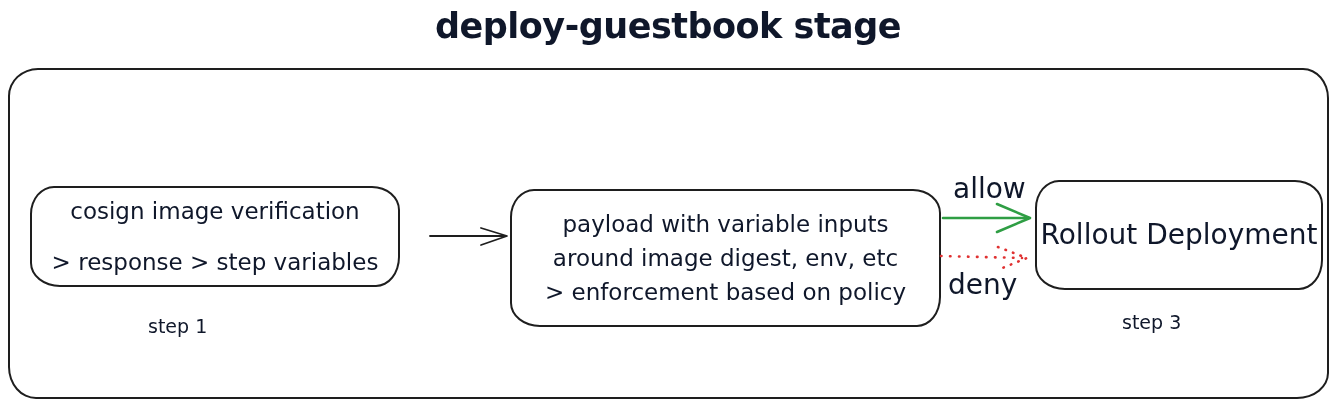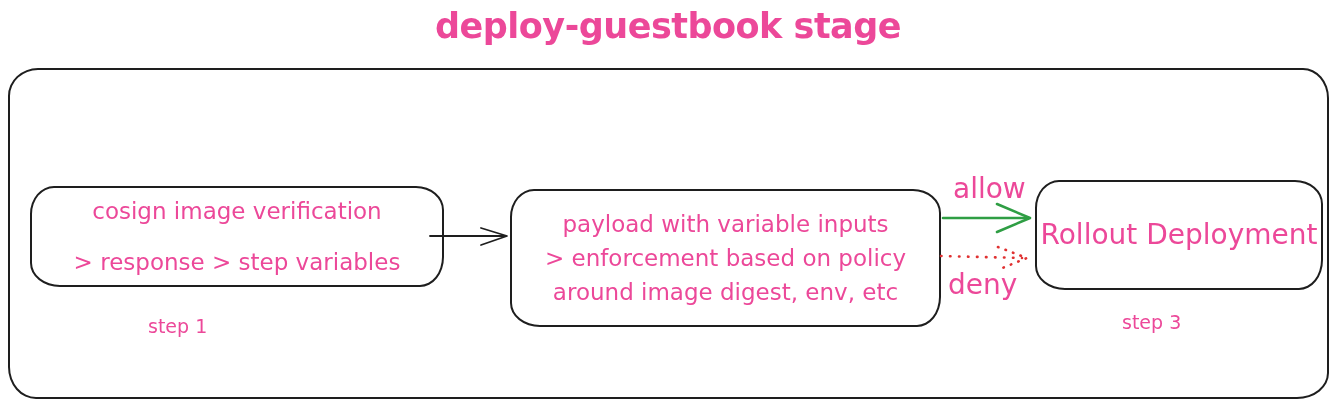--- a/index.html
+++ b/index.html
@@ -3,21 +3,21 @@
 <meta charset="utf-8">
 <style>
   * { margin: 0; padding: 0; box-sizing: border-box; }
   html, body { background: #ffffff; }
   .canvas {
     position: relative;
     width: 1336px;
     height: 411px;
     background: #ffffff;
     font-family: "DejaVu Sans", sans-serif;
-    color: #ec4899;
+    color: #0f172a;
     overflow: hidden;
   }
   .title {
     position: absolute;
     top: 6px;
     left: 0;
     width: 100%;
     text-align: center;
     font-size: 35px;
     font-weight: bold;
@@ -39,21 +39,21 @@
     border: 2px solid #1e1e1e;
     border-radius: 24px 28px 24px 30px / 28px 24px 30px 24px;
     background: #ffffff;
     display: flex;
     flex-direction: column;
     align-items: center;
     justify-content: center;
     text-align: center;
   }
   .node .nline { white-space: nowrap; }
-  .node1 { left: 30px;   top: 186px; width: 414px; height: 101px; font-size: 23px; line-height: 36px; gap: 15px; }
+  .node1 { left: 30px;   top: 186px; width: 370px; height: 101px; font-size: 23px; line-height: 36px; gap: 15px; }
   .node2 { left: 510px;  top: 189px; width: 431px; height: 138px; font-size: 23px; line-height: 34px; }
   .node3 { left: 1035px; top: 180px; width: 288px; height: 110px; font-size: 28px; line-height: 32px; }
   .caption {
     position: absolute;
     font-size: 19px;
     white-space: nowrap;
   }
   .caption1 { left: 148px;  top: 315px; }
   .caption2 { left: 653px;  top: 316px; }
   .caption3 { left: 1122px; top: 311px; }
@@ -79,22 +79,22 @@
 
   <div class="stage-boundary"></div>
 
   <div class="node node1">
     <div class="nline">cosign image verification</div>
     <div class="nline">&gt; response &gt; step variables</div>
   </div>
 
   <div class="node node2">
     <div class="nline">payload with variable inputs</div>
+    <div class="nline">around image digest, env, etc</div>
     <div class="nline">&gt; enforcement based on policy</div>
-    <div class="nline">around image digest, env, etc</div>
   </div>
 
   <div class="node node3">
     <div class="nline">Rollout Deployment</div>
   </div>
 
   <div class="caption caption1">step 1</div>
   <div class="caption caption3">step 3</div>
 
   <div class="edge-label allow-label">allow</div>

